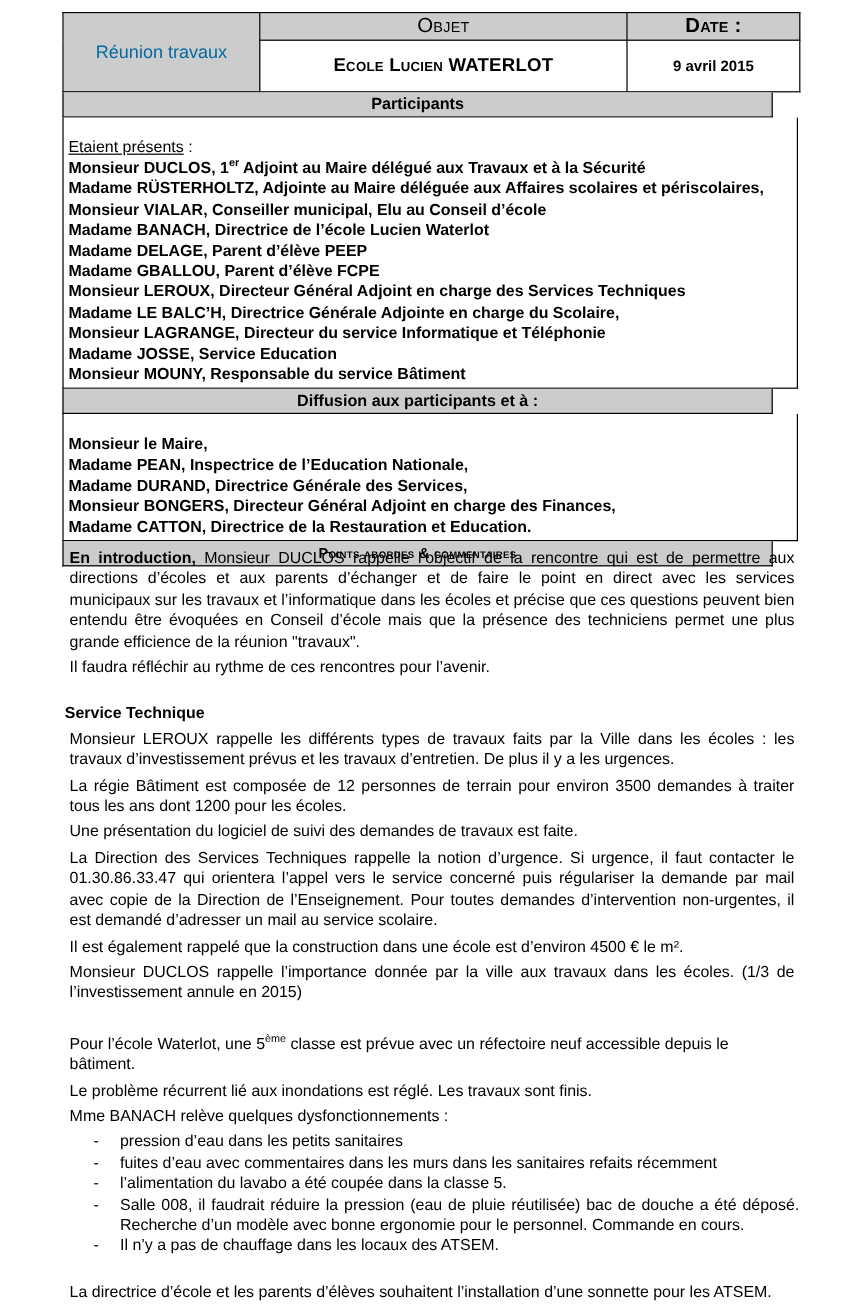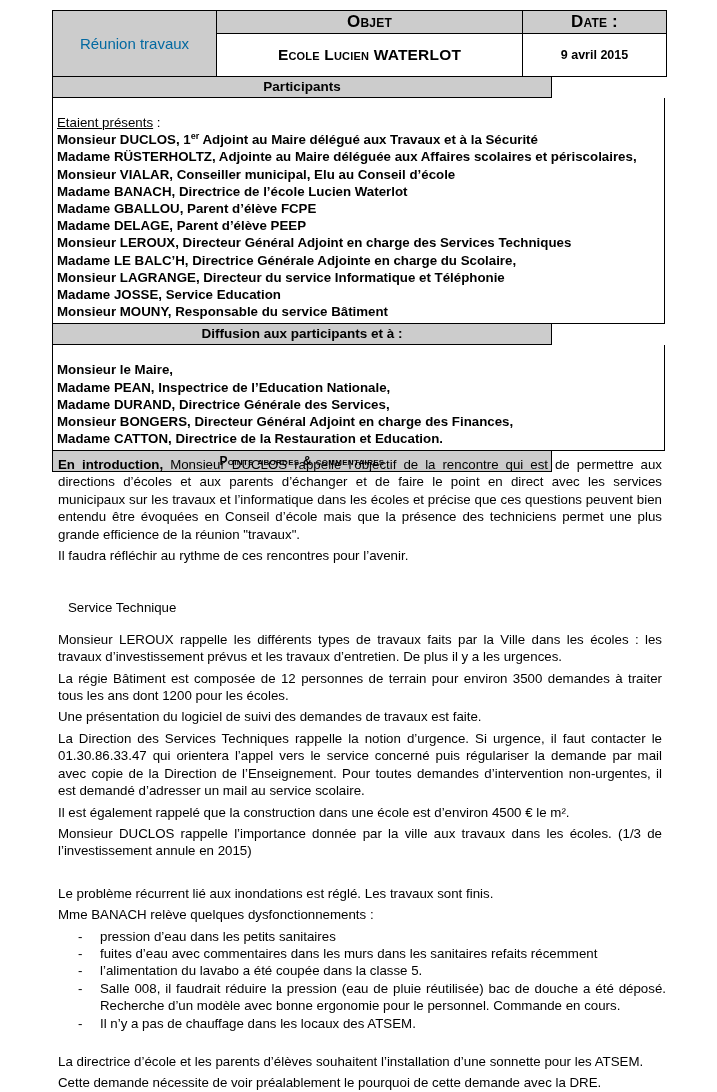--- a/index.html
+++ b/index.html
@@ -40,21 +40,21 @@
     width: 163px;
     text-align: center;
     font-size: 15px;
     color: #0369a1;
     font-weight: normal;
     padding: 2px 4px;
   }
   .c-objet-h {
     width: 305px;
     text-align: center;
-    font-weight: bold;
+    font-weight: normal;
     padding: 2px 0 3px 0;
     height: 22px;
   }
   .c-date-h {
     width: 143px;
     text-align: center;
     font-weight: bold;
     padding: 2px 0 3px 0;
     height: 22px;
   }
@@ -93,21 +93,21 @@
 
   .bar {
     border: 1.5px solid #000000;
     border-top: none;
     background: #cccccc;
     text-align: center;
     font-weight: bold;
     font-size: 13.5px;
     padding: 2px 0 3px 0;
     box-sizing: border-box;
-    width: 500px;
+    width: 592px;
   }
   .listbox {
     border: 1.5px solid #000000;
     border-top: none;
     background: #ffffff;
     box-sizing: border-box;
     width: 613px;
     padding: 16px 0 3px 4px;
   }
   .listbox .ln {
@@ -134,22 +134,22 @@
   }
   .p {
     text-align: justify;
     margin: 4px;
   }
   .p.nj { text-align: left; }
   .b { font-weight: bold; }
   .gap { height: 17px; }
   h3.sec {
     font-size: 13.3px;
-    font-weight: normal;
-    margin: 14px;
+    font-weight: bold;
+    margin: 0;
     line-height: 17.4px;
   }
   ul.dash {
     list-style: none;
     margin: 0;
     padding: 0;
   }
   ul.dash li {
     position: relative;
     padding-left: 46px;
@@ -195,22 +195,22 @@
   <div class="bar">
     <span>Participants</span>
   </div>
 
   <div class="listbox">
     <div class="ln plain"><u>Etaient présents</u><span> :</span></div>
     <div class="ln">Monsieur DUCLOS, 1<sup>er</sup> Adjoint au Maire délégué aux Travaux et à la Sécurité</div>
     <div class="ln">Madame RÜSTERHOLTZ, Adjointe au Maire déléguée aux Affaires scolaires et périscolaires,</div>
     <div class="ln">Monsieur VIALAR, Conseiller municipal, Elu au Conseil d’école</div>
     <div class="ln">Madame BANACH, Directrice de l’école Lucien Waterlot</div>
+    <div class="ln">Madame DELAGE, Parent d’élève PEEP</div>
     <div class="ln">Madame GBALLOU, Parent d’élève FCPE</div>
-    <div class="ln">Madame DELAGE, Parent d’élève PEEP</div>
     <div class="ln">Monsieur LEROUX, Directeur Général Adjoint en charge des Services Techniques</div>
     <div class="ln">Madame LE BALC’H, Directrice Générale Adjointe en charge du Scolaire,</div>
     <div class="ln">Monsieur LAGRANGE, Directeur du service Informatique et Téléphonie</div>
     <div class="ln">Madame JOSSE, Service Education</div>
     <div class="ln">Monsieur MOUNY, Responsable du service Bâtiment</div>
   </div>
 
   <div class="bar">
     <span>Diffusion aux participants et à :</span>
   </div>
@@ -239,20 +239,21 @@
   <h3 class="sec">Service Technique</h3>
   <p class="p">Monsieur LEROUX rappelle les différents types de travaux faits par la Ville dans les écoles : les travaux d’investissement prévus et les travaux d’entretien. De plus il y a les urgences.</p>
   <p class="p">La régie Bâtiment est composée de 12 personnes de terrain pour environ 3500 demandes à traiter tous les ans dont 1200 pour les écoles.</p>
   <p class="p">Une présentation du logiciel de suivi des demandes de travaux est faite.</p>
   <p class="p">La Direction des Services Techniques rappelle la notion d’urgence. Si urgence, il faut contacter le 01.30.86.33.47 qui orientera l’appel vers le service concerné puis régulariser la demande par mail avec copie de la Direction de l’Enseignement. Pour toutes demandes d’intervention non-urgentes, il est demandé d’adresser un mail au service scolaire.</p>
   <p class="p">Il est également rappelé que la construction dans une école est d’environ 4500 € le m².</p>
   <p class="p">Monsieur DUCLOS rappelle l’importance donnée par la ville aux travaux dans les écoles. (1/3 de l’investissement annule en 2015)</p>
 
   <div class="gap"></div>
 
+  <p class="p nj">Pour l’école Waterlot, une 5<sup>ème</sup> classe est prévue avec un réfectoire neuf accessible depuis le bâtiment.</p>
   <p class="p nj">Le problème récurrent lié aux inondations est réglé. Les travaux sont finis.</p>
   <p class="p nj">Mme BANACH relève quelques dysfonctionnements :</p>
 
   <ul class="dash">
     <li>pression d’eau dans les petits sanitaires</li>
     <li>fuites d’eau avec commentaires dans les murs dans les sanitaires refaits récemment</li>
     <li>l’alimentation du lavabo a été coupée dans la classe 5.</li>
     <li>Salle 008, il faudrait réduire la pression (eau de pluie réutilisée) bac de douche a été déposé. Recherche d’un modèle avec bonne ergonomie pour le personnel. Commande en cours.</li>
     <li>Il n’y a pas de chauffage dans les locaux des ATSEM.</li>
   </ul>

